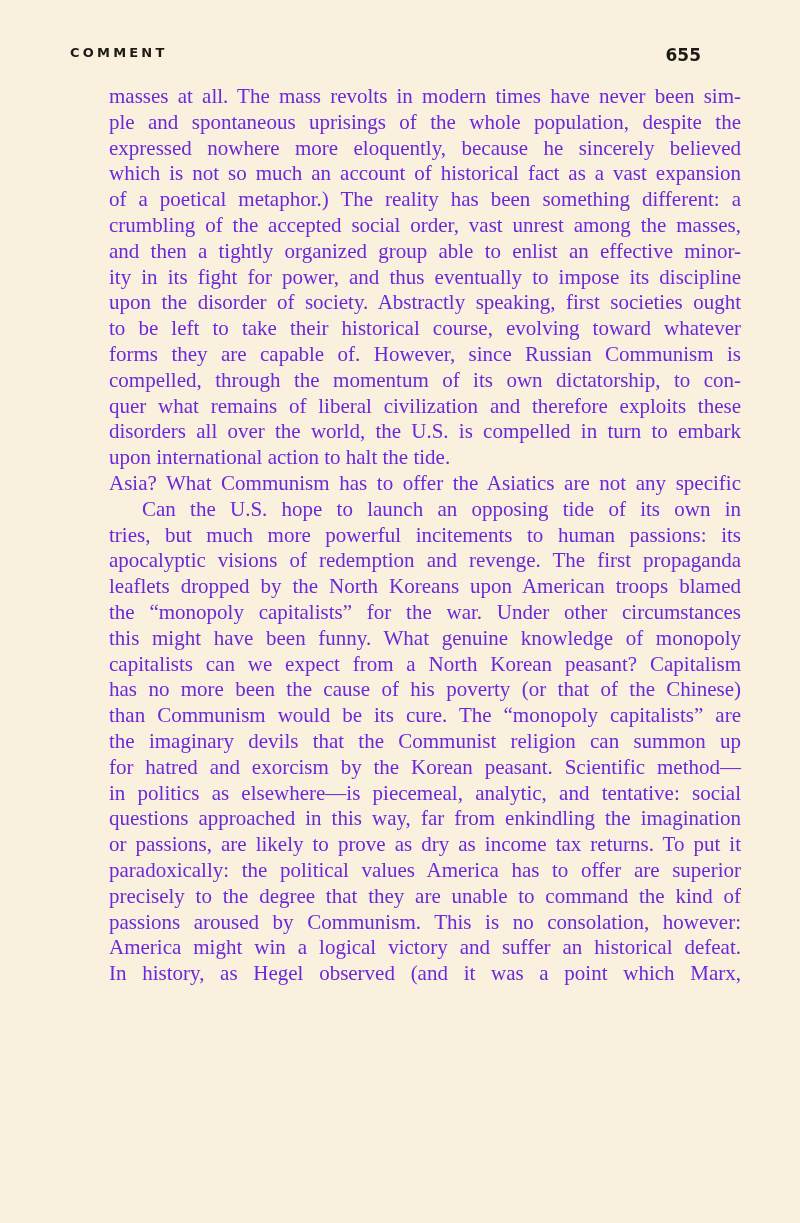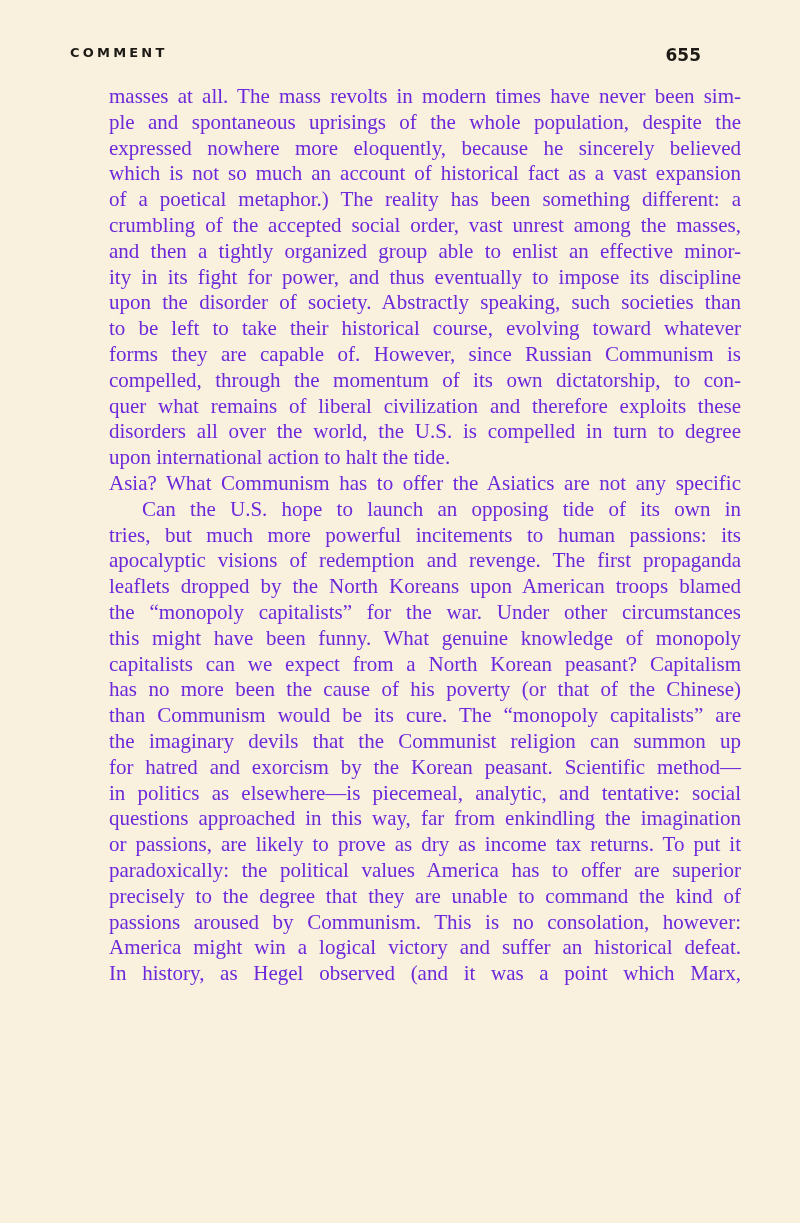--- a/index.html
+++ b/index.html
@@ -85,26 +85,26 @@
 
   <div class="body-text">
     <span class="line">masses at all. The mass revolts in modern times have never been sim-</span>
     <span class="line">ple and spontaneous uprisings of the whole population, despite the</span>
     <span class="line">expressed nowhere more eloquently, because he sincerely believed</span>
     <span class="line">which is not so much an account of historical fact as a vast expansion</span>
     <span class="line">of a poetical metaphor.) The reality has been something different: a</span>
     <span class="line">crumbling of the accepted social order, vast unrest among the masses,</span>
     <span class="line">and then a tightly organized group able to enlist an effective minor-</span>
     <span class="line">ity in its fight for power, and thus eventually to impose its discipline</span>
-    <span class="line">upon the disorder of society. Abstractly speaking, such societies than</span>
+    <span class="line">upon the disorder of society. Abstractly speaking, first societies ought</span>
     <span class="line">to be left to take their historical course, evolving toward whatever</span>
     <span class="line">forms they are capable of. However, since Russian Communism is</span>
     <span class="line">compelled, through the momentum of its own dictatorship, to con-</span>
     <span class="line">quer what remains of liberal civilization and therefore exploits these</span>
-    <span class="line">disorders all over the world, the U.S. is compelled in turn to degree</span>
+    <span class="line">disorders all over the world, the U.S. is compelled in turn to embark</span>
     <span class="line last">upon international action to halt the tide.</span>
     <span class="line">Asia? What Communism has to offer the Asiatics are not any specific</span>
     <span class="line indent">Can the U.S. hope to launch an opposing tide of its own in</span>
     <span class="line">tries, but much more powerful incitements to human passions: its</span>
     <span class="line">apocalyptic visions of redemption and revenge. The first propaganda</span>
     <span class="line">leaflets dropped by the North Koreans upon American troops blamed</span>
     <span class="line">the “monopoly capitalists” for the war. Under other circumstances</span>
     <span class="line">this might have been funny. What genuine knowledge of monopoly</span>
     <span class="line">capitalists can we expect from a North Korean peasant? Capitalism</span>
     <span class="line">has no more been the cause of his poverty (or that of the Chinese)</span>

